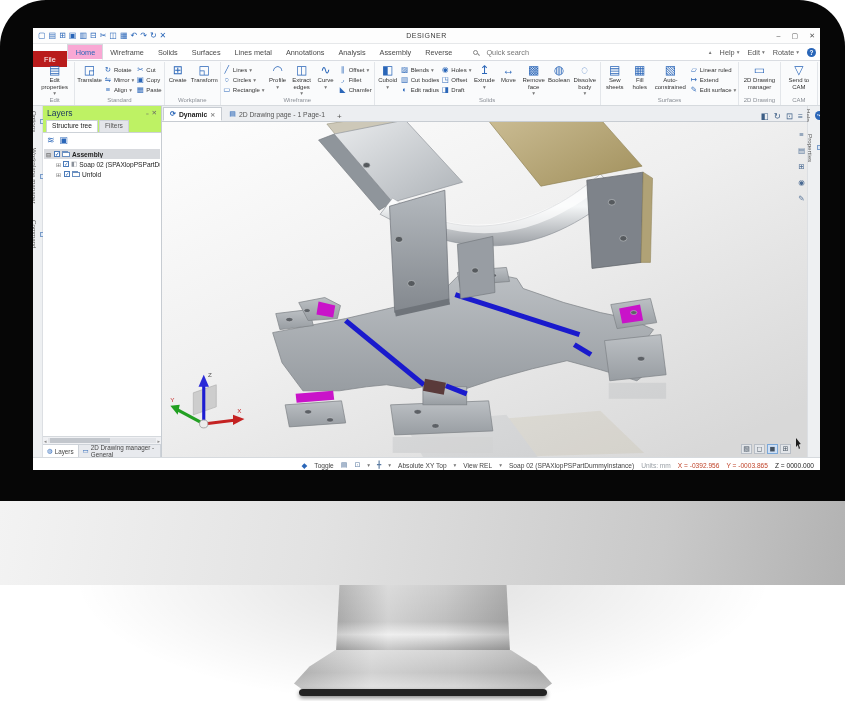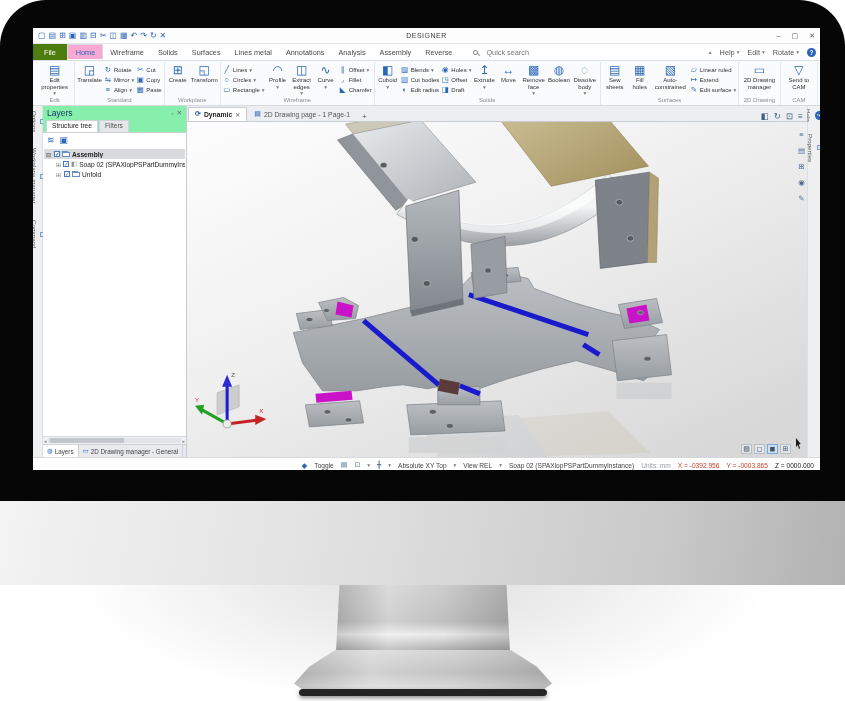--- a/index.html
+++ b/index.html
@@ -29,21 +29,21 @@
   
   .titlebar{height:16px;display:flex;align-items:center;background:#fdfdfd;
             border-bottom:1px solid #e6e8ea;padding:0 5px;position:relative;}
   .qat{display:flex;gap:3px;color:#2a66b8;font-size:8px;line-height:1;}
   .qat span{cursor:default;}
   .apptitle{position:absolute;left:0;right:0;text-align:center;font-size:7px;color:#3a3a3a;letter-spacing:.5px;}
   .winctl{margin-left:auto;display:flex;gap:11px;color:#555;font-size:7px;z-index:1;}
   
   .tabrow{height:17px;display:flex;align-items:stretch;background:#fff;border-bottom:1px solid #dadde2;
           font-size:7.3px;color:#4a4a4a;}
-  .tab-file{background:#4d7c0f;color:#fff;padding:8px 11px;display:flex;align-items:center;}
+  .tab-file{background:#b91c1c;color:#fff;padding:8px 11px;display:flex;align-items:center;margin-top:7px;}
   .tab{padding:0 7px;display:flex;align-items:center;}
   .tab.active{color:#2a66b8;border:1px solid #d6dade;border-bottom-color:#fff;background:#f9a8d4;padding-left:8px;}
   .qsearch{display:flex;align-items:center;gap:8px;color:#777;margin-left:14px;}
   .mag{width:5px;height:5px;border:1px solid #888;border-radius:50%;position:relative;display:inline-block;}
   .mag:after{content:"";position:absolute;width:3px;height:1px;background:#888;transform:rotate(45deg);right:-3px;bottom:-1px;}
   .rmenus{margin-left:auto;display:flex;gap:8px;align-items:center;color:#555;padding-right:4px;}
   .rmenus .mi{display:flex;align-items:center;gap:2px;}
   .helpcirc{width:9px;height:9px;border-radius:50%;background:#2a66b8;color:#fff;font-size:6.5px;
             display:flex;align-items:center;justify-content:center;font-weight:bold;}
   .cr{font-size:5.5px;color:#777;}
@@ -58,21 +58,21 @@
   .rcol{display:flex;flex-direction:column;padding-top:3px;gap:1px;}
   .rsm{display:flex;align-items:center;gap:2px;font-size:6px;color:#333;white-space:nowrap;height:9px;}
   .rsm .ric{font-size:7.5px;color:#2a66b8;width:8px;text-align:center;line-height:1;}
   
   .main{display:flex;height:351px;background:#eef0f2;}
   .ldock{width:10px;background:#eef0f2;border-right:1px solid #dcdfe3;display:flex;flex-direction:column;
          align-items:center;gap:16px;padding-top:5px;}
   .vtab{writing-mode:vertical-rl;font-size:6.2px;color:#555;display:flex;flex-direction:column;align-items:center;gap:2px;}
   .vtab i{width:5px;height:5px;border:1px solid #7a9cc8;background:#dbe6f4;display:block;font-style:normal;}
   
-  .panel{width:144px;display:flex;flex-direction:column;background:#86efac;border-right:1px solid #c7ccd2;justify-content:flex-end;}
+  .panel{width:119px;display:flex;flex-direction:column;background:#bef264;border-right:1px solid #c7ccd2;justify-content:flex-end;}
   .phead{height:14px;display:flex;align-items:center;padding:0 4px;gap:3px;}
   .ptitle{color:#17335f;font-size:8.5px;flex:1;}
   .phico{color:#666;font-size:6.5px;}
   .ptabs{display:flex;padding:0 3px;height:12px;font-size:6.6px;color:#555;gap:1px;}
   .ptab{padding:1px 5px;background:#e4e6ea;border:1px solid #cdd2d8;border-bottom:0;}
   .ptab.active{background:#fff;color:#222;}
   .ptools{background:#fff;border-top:1px solid #cdd2d8;display:flex;gap:5px;padding:2px 4px;height:15px;align-items:center;}
   .ptools span{color:#2a66b8;font-size:9px;line-height:1;}
   .tree{flex:1;background:#fff;font-size:6.6px;color:#222;padding:2px 1px;overflow:hidden;}
   .trow{display:flex;align-items:center;gap:2px;height:10px;white-space:nowrap;padding-left:2px;}

